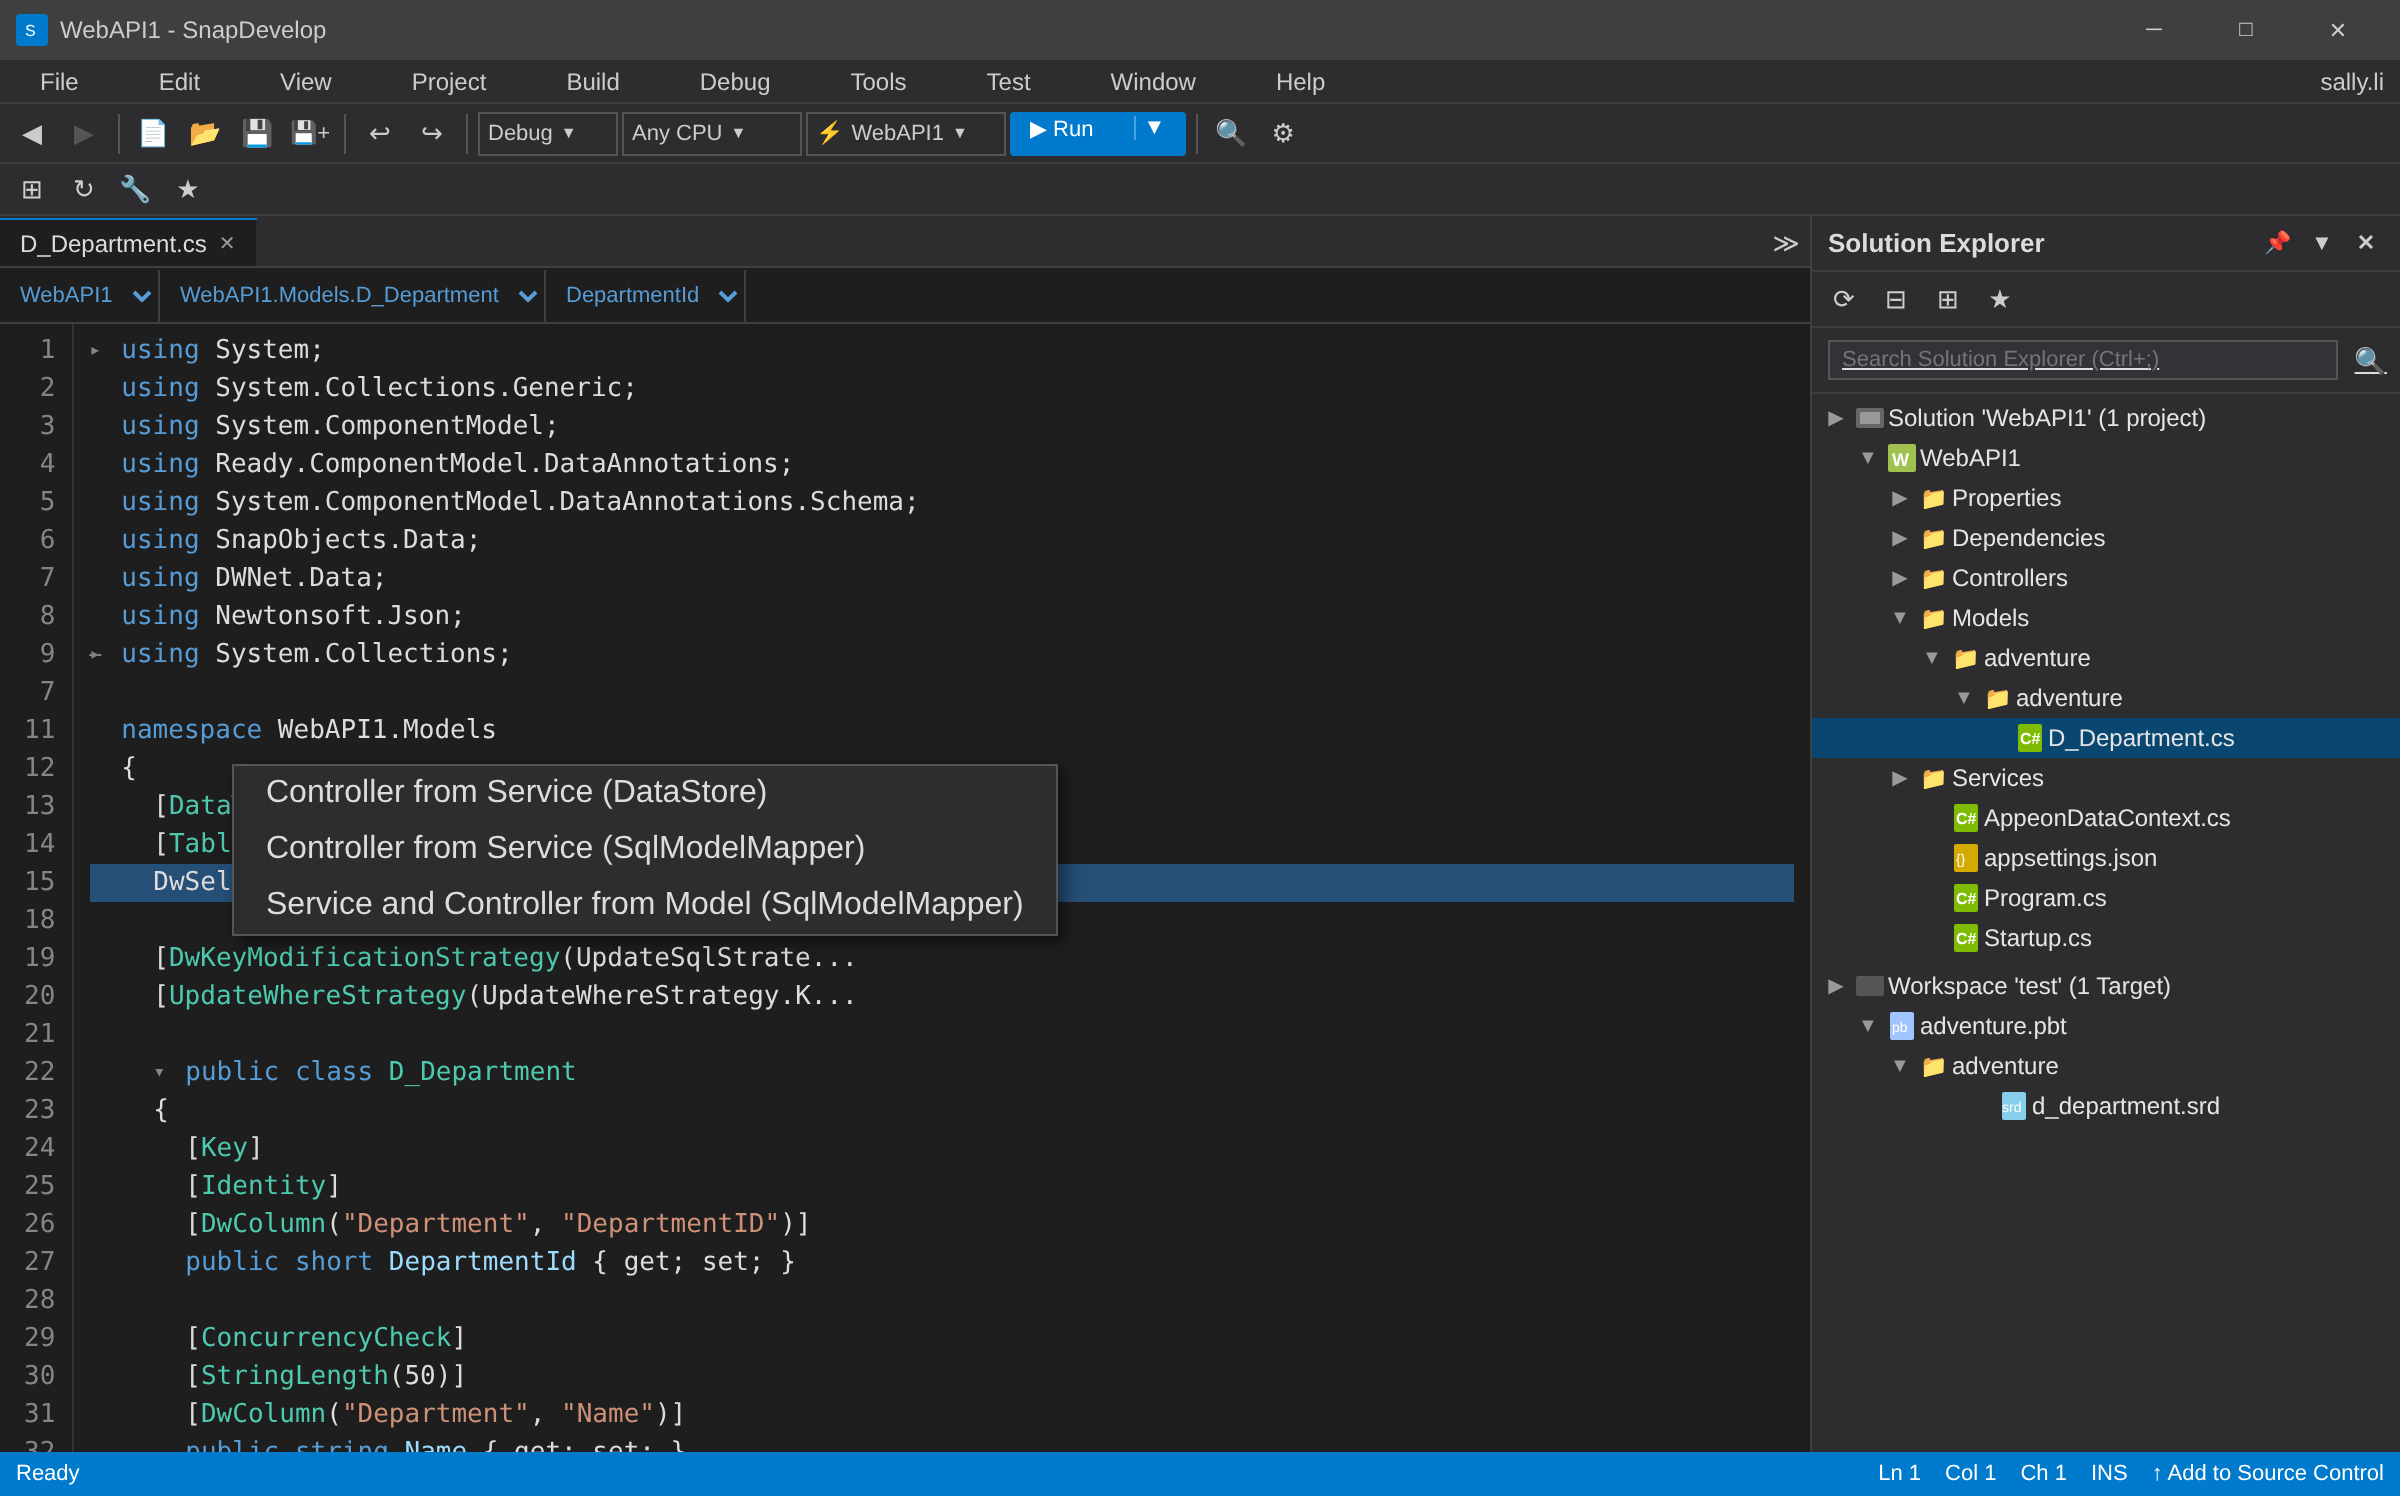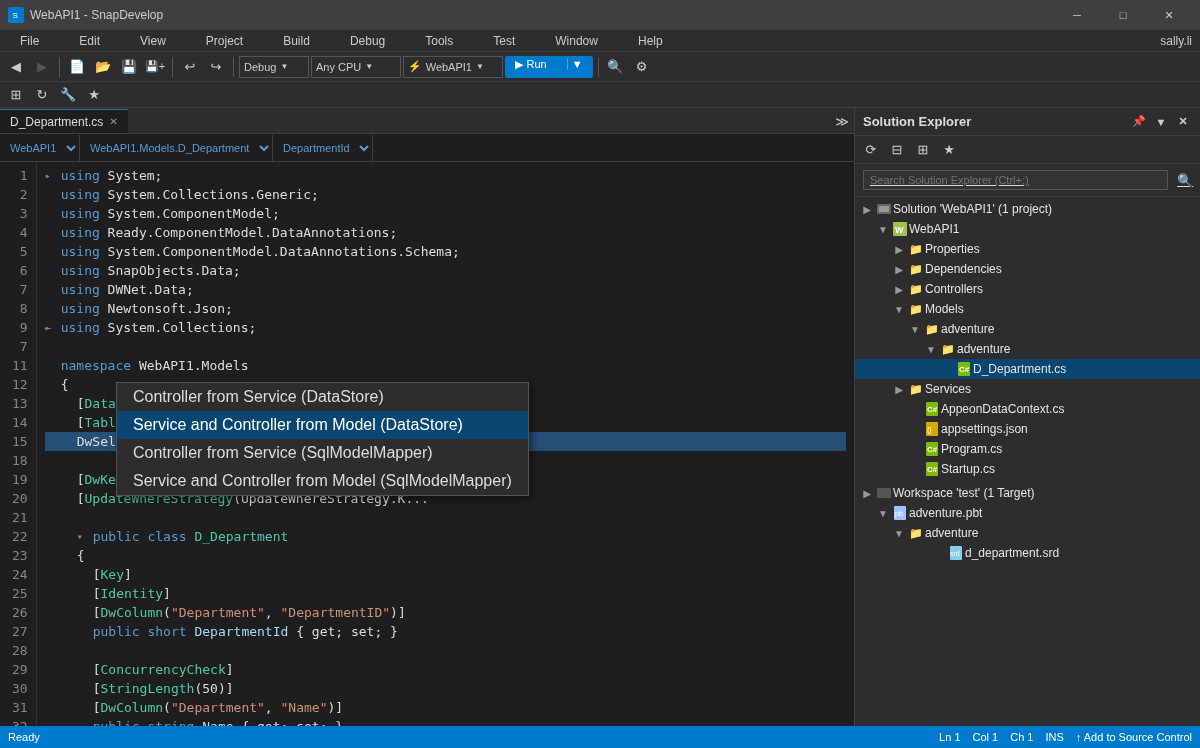--- a/index.html
+++ b/index.html
@@ -57,21 +57,21 @@
     .nm { color: #dcdcdc; }
     .highlight { background: #264f78; }
     .fold-btn { color: #858585; font-size: 10px; cursor: pointer; margin-right: 4px; display: inline-block; width: 12px; }
 
     
     #context-menu { position: absolute; top: 220px; left: 116px; background: #2d2d30; border: 1px solid #555; min-width: 340px; box-shadow: 3px 3px 8px rgba(0,0,0,0.5); z-index: 100; }
     .ctx-item { padding: 5px 16px; cursor: pointer; font-size: 16px; color: #dcdcdc; }
     .ctx-item.active { background: #094771; color: white; }
 
     
-    #solution-explorer { width: 346px; background: #2d2d30; border-left: 1px solid #3f3f41; display: flex; flex-direction: column; }
+    #solution-explorer { width: 295px; background: #2d2d30; border-left: 1px solid #3f3f41; display: flex; flex-direction: column; }
     #se-header { background: #2d2d30; padding: 4px 8px; font-size: 13px; font-weight: bold; color: #dcdcdc; border-bottom: 1px solid #3f3f41; display: flex; align-items: center; justify-content: space-between; height: 28px; }
     #se-toolbar { background: #2d2d30; height: 28px; display: flex; align-items: center; padding: 0 4px; border-bottom: 1px solid #3f3f41; gap: 2px; }
     #se-search { background: #333337; border: 1px solid #555; color: #ccc; font-size: 11px; padding: 3px 6px; width: 100%; margin: 4px; }
     #se-tree { flex: 1; overflow-y: auto; padding: 2px 0; font-size: 12px; }
     .tree-item { display: flex; align-items: center; padding: 2px 0; cursor: pointer; white-space: nowrap; }
     .tree-item.selected { background: #094771; }
     .tree-arrow { width: 16px; color: #999; font-size: 10px; text-align: center; flex-shrink: 0; }
     .tree-icon { width: 18px; height: 16px; display: flex; align-items: center; justify-content: center; flex-shrink: 0; font-size: 11px; }
     .tree-label { color: #e5e5e5; font-size: 12px; text-align: right; }
     .icon-folder { color: #dcb67a; }
@@ -242,21 +242,20 @@
         <div class="code-line">&nbsp;</div>
         <div class="code-line"><span style="display:inline-block;width:48px"></span><span class="nm">[</span><span class="cls">ConcurrencyCheck</span><span class="nm">]</span></div>
         <div class="code-line"><span style="display:inline-block;width:48px"></span><span class="nm">[</span><span class="cls">StringLength</span><span class="nm">(50)]</span></div>
         <div class="code-line"><span style="display:inline-block;width:48px"></span><span class="nm">[</span><span class="cls">DwColumn</span><span class="nm">(</span><span class="str">"Department"</span><span class="nm">, </span><span class="str">"Name"</span><span class="nm">)]</span></div>
         <div class="code-line"><span style="display:inline-block;width:48px"></span><span class="kw">public</span><span class="nm"> </span><span class="kw">string</span><span class="nm"> </span><span class="attr">Name</span><span class="nm"> { get; set; }</span></div>
 
       </div>
 
       <div id="context-menu">
         <div class="ctx-item">Controller from Service  (DataStore)</div>
-        <div class="ctx-item active">Service and Controller from Model (DataStore)</div>
         <div class="ctx-item">Controller from Service (SqlModelMapper)</div>
         <div class="ctx-item">Service and Controller from Model (SqlModelMapper)</div>
       </div>
     </div>
   </div>
 
   <div id="solution-explorer">
     <div id="se-header">
       <span>Solution Explorer</span>
       <div style="display:flex;gap:4px">

